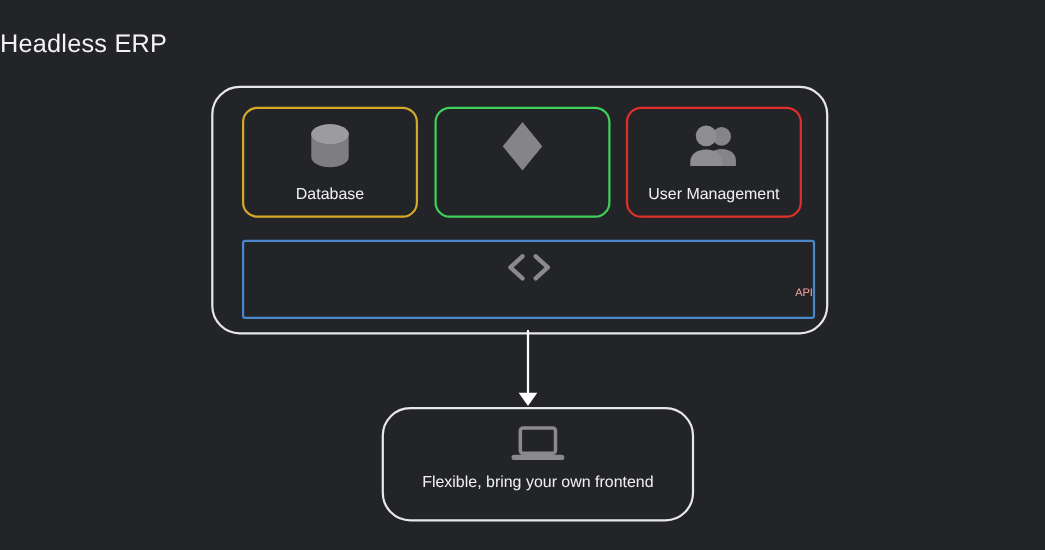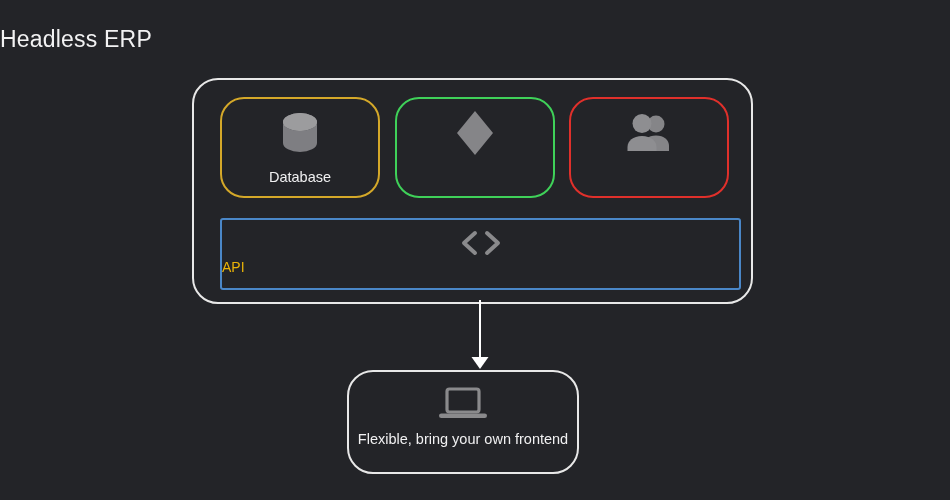--- a/index.html
+++ b/index.html
@@ -57,21 +57,21 @@
     height: 101px;
     display: flex;
     justify-content: space-between;
     align-items: stretch;
   }
 
   .module-card {
     width: 160px;
     height: 101px;
     border: 2px solid #888;
-    border-radius: 24px;
+    border-radius: 14px;
     box-sizing: border-box;
     position: relative;
     background: transparent;
   }
 
   .module-card .icon-slot {
     position: absolute;
     left: 0;
     top: 10px;
     width: 100%;
@@ -113,41 +113,41 @@
     height: 34px;
     display: flex;
     align-items: center;
     justify-content: center;
   }
   .api-bar .card-label {
     position: absolute;
     left: 0;
     top: 38px;
     width: 100%;
-    text-align: left;
-    font-size: 14px;
-    color: #eab308;
+    text-align: right;
+    font-size: 10px;
+    color: #fca5a5;
     line-height: 18px;
   }
 
   
   .connector {
     position: absolute;
     left: 458px;
     top: 300px;
     width: 44px;
     height: 74px;
   }
 
   
   .frontend-card {
     position: absolute;
     left: 347px;
     top: 370px;
-    width: 232px;
+    width: 284px;
     height: 104px;
     border: 2px solid #E8E8E8;
     border-radius: 26px;
     box-sizing: border-box;
   }
   .frontend-card .icon-slot {
     position: absolute;
     left: 0;
     top: 12px;
     width: 100%;
@@ -202,20 +202,21 @@
 
       <div class="module-card" style="border-color: rgb(224, 48, 43);">
         <div class="icon-slot">
           <svg width="50" height="42" viewBox="0 0 50 42" aria-hidden="true">
             <circle cx="32" cy="12" r="8.5" fill="#858588"></circle>
             <path d="M32 23.5 c8 0 13 4.6 13 10.2 L45 39 L19 39 L19 33.7 C19 28.1 24 23.5 32 23.5 Z" fill="#858588"></path>
             <circle cx="18" cy="11.5" r="9.5" fill="#8E8E91"></circle>
             <path d="M18 24 c9 0 14.5 5 14.5 11 L32.5 39 L3.5 39 L3.5 35 C3.5 29 9 24 18 24 Z" fill="#8E8E91"></path>
           </svg>
         </div>
+        <div class="card-label">User Management</div>
       </div>
 
     </div>
 
     <div class="api-bar" style="border-color: rgb(74, 135, 200);">
       <div class="icon-slot">
         <svg width="46" height="26" viewBox="0 0 46 26" aria-hidden="true">
           <path d="M17 3 L6 13 L17 23" fill="none" stroke="#8A8A8C" stroke-width="4" stroke-linecap="round" stroke-linejoin="round"></path>
           <path d="M29 3 L40 13 L29 23" fill="none" stroke="#8A8A8C" stroke-width="4" stroke-linecap="round" stroke-linejoin="round"></path>
         </svg>

